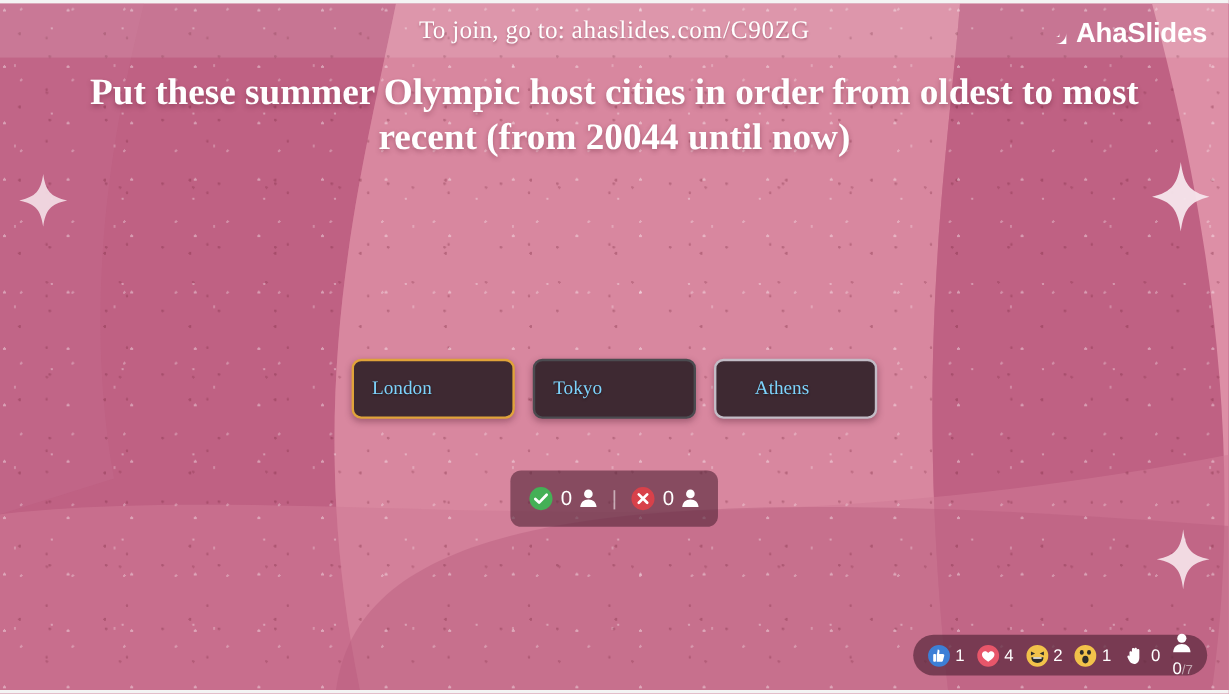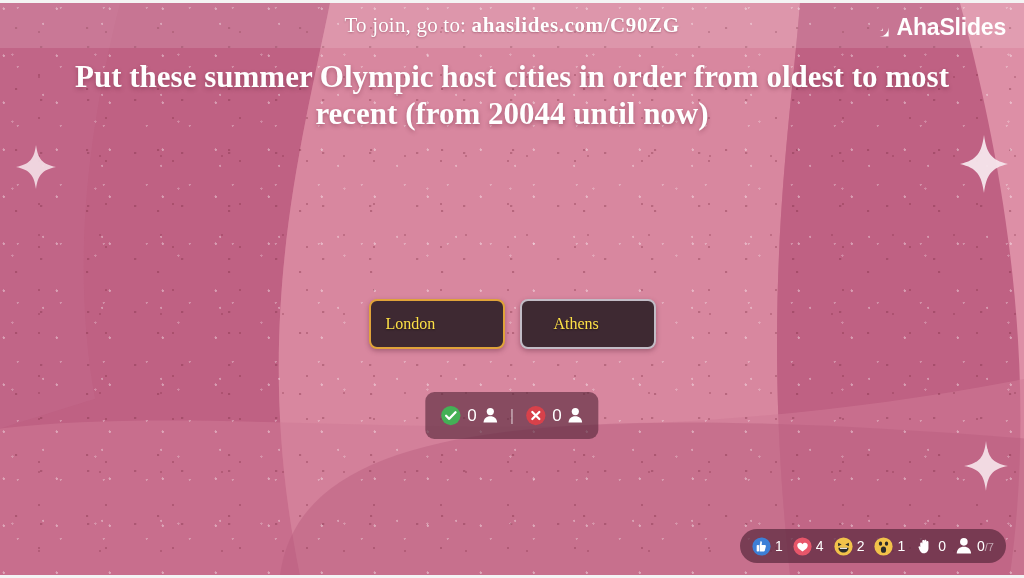--- a/index.html
+++ b/index.html
@@ -40,21 +40,21 @@
     position:absolute;left:0;top:0;width:1024px;height:45px;
     background:rgba(255,255,255,.13);
     display:flex;align-items:center;justify-content:center;
   }
   .join-text{
     color:#ffffff;font-size:21px;letter-spacing:.2px;
     font-family:"Liberation Serif", serif;
     text-shadow:0 1px 2px rgba(90,25,45,.35);
     white-space:nowrap;
   }
-  .join-code{font-weight:bold;letter-spacing:.6px;}
+  .join-code{font-weight:normal;letter-spacing:.6px;}
 
   .logo{
     position:absolute;right:18px;top:11px;
     display:flex;align-items:center;gap:7px;
   }
   .logo-mark{width:21px;height:21px;display:block;}
   .logo-text{
     color:#fff;font-size:23px;font-weight:bold;letter-spacing:-.2px;
     font-family:"Liberation Sans", sans-serif;
   }
@@ -77,21 +77,21 @@
     min-width:136px;height:50px;
     background:#3e2932;
     border-radius:8px;
     display:flex;align-items:center;
     padding:0 15px;
     box-sizing:border-box;
     box-shadow:0 2px 5px rgba(70,20,40,.35);
     position:relative;
   }
   .card-label{
-    color:#fde047;font-size:16px;white-space:nowrap;
+    color:#7dd3fc;font-size:16px;white-space:nowrap;
     font-family:"Liberation Serif", serif;
     text-shadow:0 1px 2px rgba(0,0,0,.45);
   }
   .card.b-gold{border:2px solid #e0a33a;}
   .card.b-none{border:2px solid #4a2f3a;}
   .card.b-dark{border:2px solid #4b4b50;}
   .card.b-silver{border:2px solid #c2bcc6;padding-left:32px;}
   .card.b-green{border:2px solid #5e9e5a;}
 
   
@@ -123,21 +123,21 @@
   .reactions{
     position:absolute;right:18px;bottom:12px;
     height:34px;
     background:rgba(88,40,60,.70);
     border-radius:17px;
     display:flex;align-items:center;
     padding:0 12px;gap:4px;
     box-sizing:border-box;
   }
   .rx{display:flex;align-items:center;gap:4px;margin-right:6px;}
-  .rx:last-child{margin-right:0;}
+  .rx:last-child{margin-right:0;flex-direction:column;}
   .rx-count{
     color:#ffffff;font-size:14px;
     font-family:"Liberation Sans", sans-serif;
   }
   .rx-total{color:#ffffff;font-size:14px;font-family:"Liberation Sans", sans-serif;}
   .rx-total .slash{color:rgba(255,255,255,.55);font-size:11px;}
 </style>
 </head>
 <body>
 
@@ -182,20 +182,23 @@
     </svg>
     <span class="logo-text">AhaSlides</span>
   </div>
 
   <div class="question">Put these summer Olympic host cities in order from oldest to most recent (from 20044 until now)</div>
 
   <div class="cards">
     <div class="card b-gold">
       <span class="card-label">London</span>
     </div>
+    <div class="card b-dark">
+      <span class="card-label">Tokyo</span>
+    </div>
     <div class="card b-silver">
       <span class="card-label">Athens</span>
     </div>
   </div>
 
   <div class="counter">
     <div class="grp">
       <svg class="ico" width="21" height="21" viewBox="0 0 24 24">
         <circle cx="12" cy="12" r="11" fill="#44b056"></circle>
         <path d="M6.6,12.3 L10.2,15.8 L17.4,8.3" fill="none" stroke="#ffffff" stroke-width="2.6" stroke-linecap="round" stroke-linejoin="round"></path>

